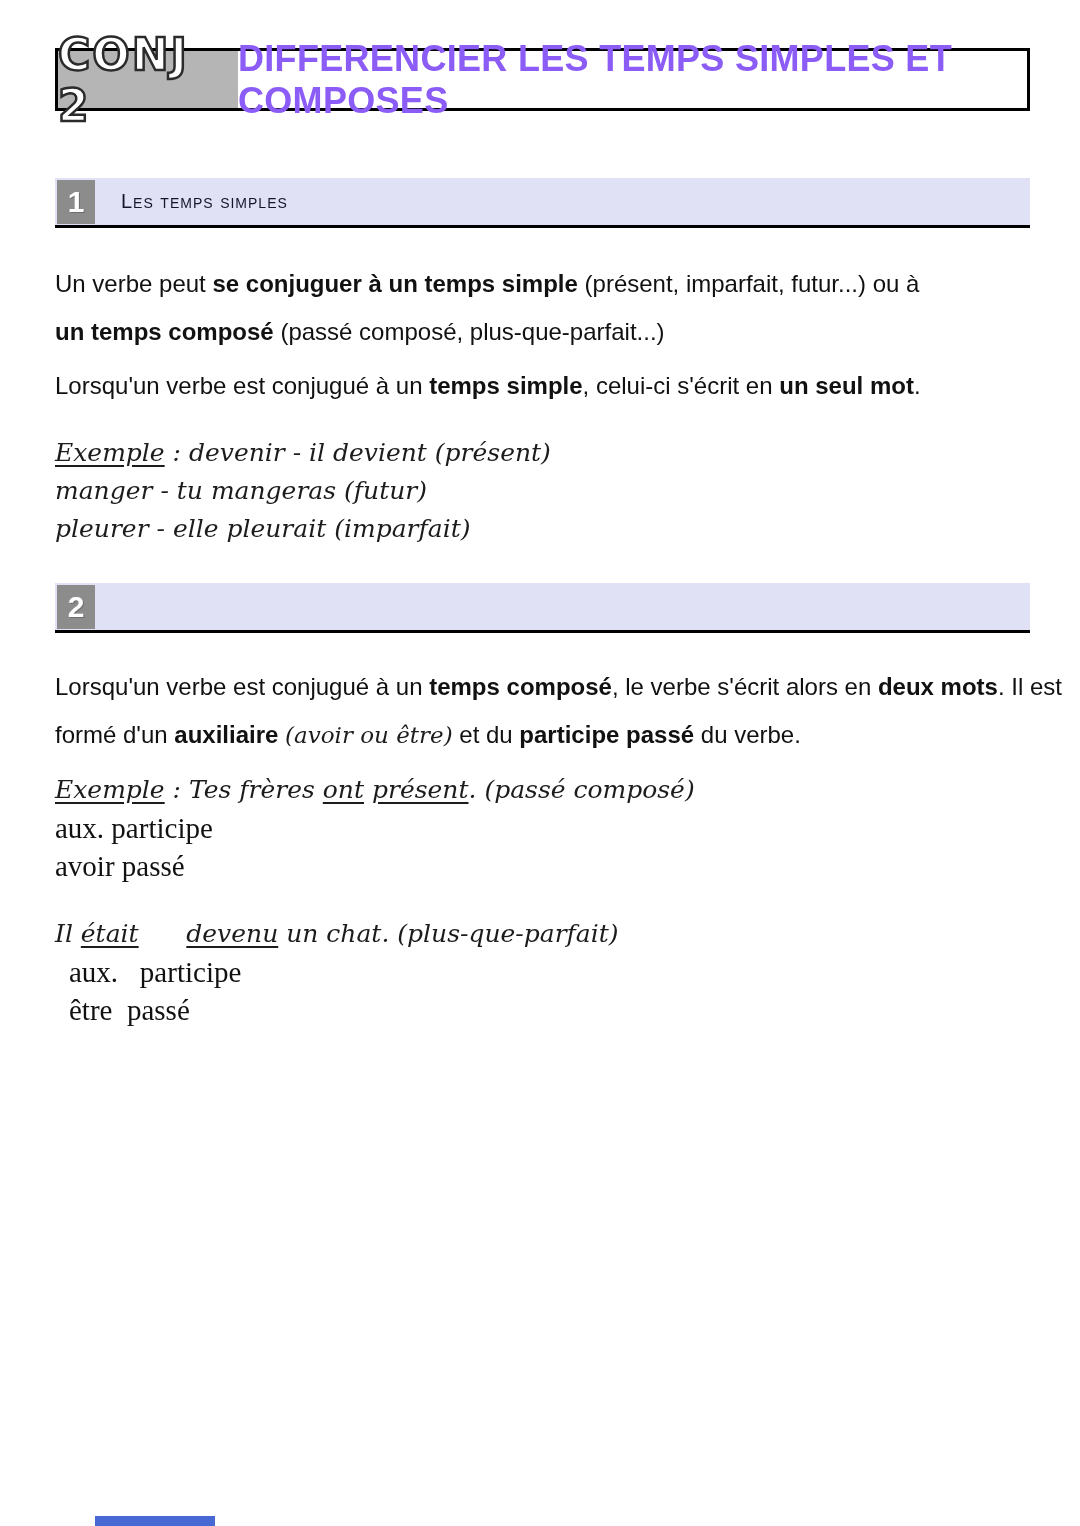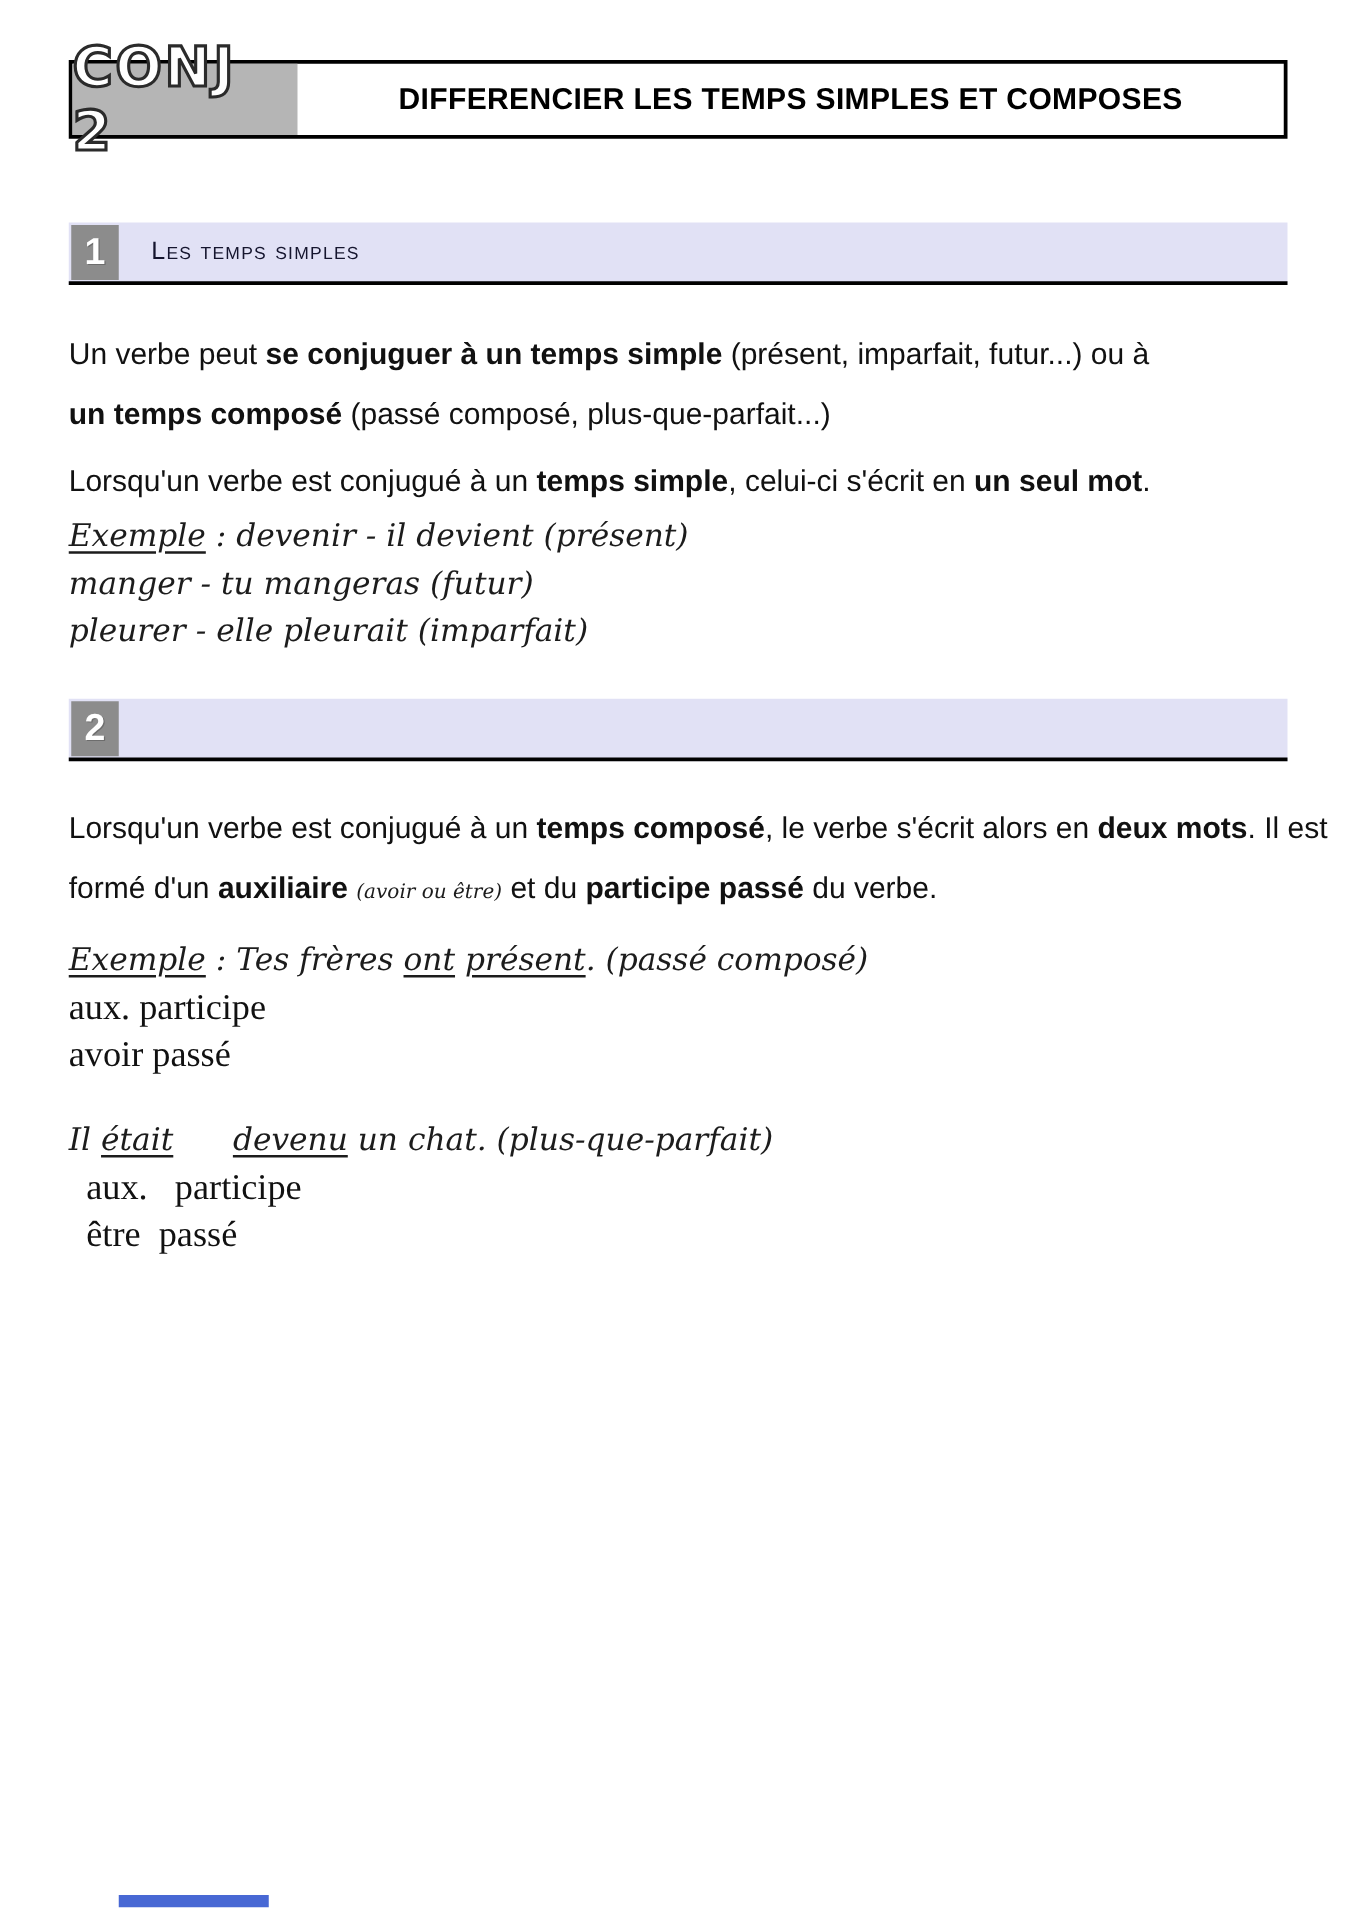--- a/index.html
+++ b/index.html
@@ -16,21 +16,21 @@
   .header-badge{
     width:180px;background:#b5b5b5;display:flex;align-items:center;justify-content:flex-end;
   }
   .badge-text{
     font-family:"DejaVu Sans",sans-serif;font-size:44px;font-weight:bold;color:#fff;
     -webkit-text-stroke:2.5px #2b2b2b;letter-spacing:2px;
     text-shadow:0 0 1px #2b2b2b;
   }
   .header-title{
     flex:1;display:flex;align-items:center;justify-content:center;
-    font-size:24px;font-weight:bold;letter-spacing:0.3px;color:#000000;
+    font-size:36px;font-weight:bold;letter-spacing:0.3px;color:#8b5cf6;
   }
   
   .section-band{
     margin:0 50px 0 55px;height:47px;background:#e1e1f5;
     border-bottom:3px solid #000;display:flex;align-items:center;
   }
   .band-1{margin-top:67px;}
   .band-2{margin-top:35px;}
   .section-num{
     width:38px;height:44px;margin-left:2px;background:#8c8c8c;color:#fff;
@@ -41,30 +41,30 @@
     margin-left:26px;font-variant:small-caps;font-size:20px;
     color:#15152e;letter-spacing:1px;
   }
   
   .content{margin:0 50px 0 55px;font-size:24px;}
   .para .rich-line{line-height:48px;white-space:nowrap;}
   .para-1{margin-top:32px;}
   .para-2{margin-top:6px;}
   .para-3{margin-top:30px;}
   .serif-block{margin-top:0;}
-  .ex-1{}
+  .ex-1{margin-top:24px;}
   .ex-2{margin-top:12px;}
   .ex-3{margin-top:30px;}
   .serif-block .rich-line{
     font-family:"DejaVu Serif",serif;font-style:italic;
     font-size:25px;line-height:38px;color:#1c1c1c;white-space:nowrap;
   }
   .b{font-weight:bold;}
   .u{text-decoration:underline;text-underline-offset:4px;}
-  .script{font-family:"DejaVu Serif",serif;font-style:italic;font-size:16px;color:#1c1c1c;}
+  .script{font-family:"DejaVu Serif",serif;font-style:italic;font-size:23px;color:#1c1c1c;}
   .label-line{line-height:38px;font-size:29px;white-space:pre-wrap;font-family:Liberation Serif, serif;}
   .indented{padding-left:14px;}
   
   .footer-bar{
     position:absolute;left:95px;bottom:0;width:120px;height:10px;background:#4868d4;
   }
 </style>
 </head>
 <body>
 

